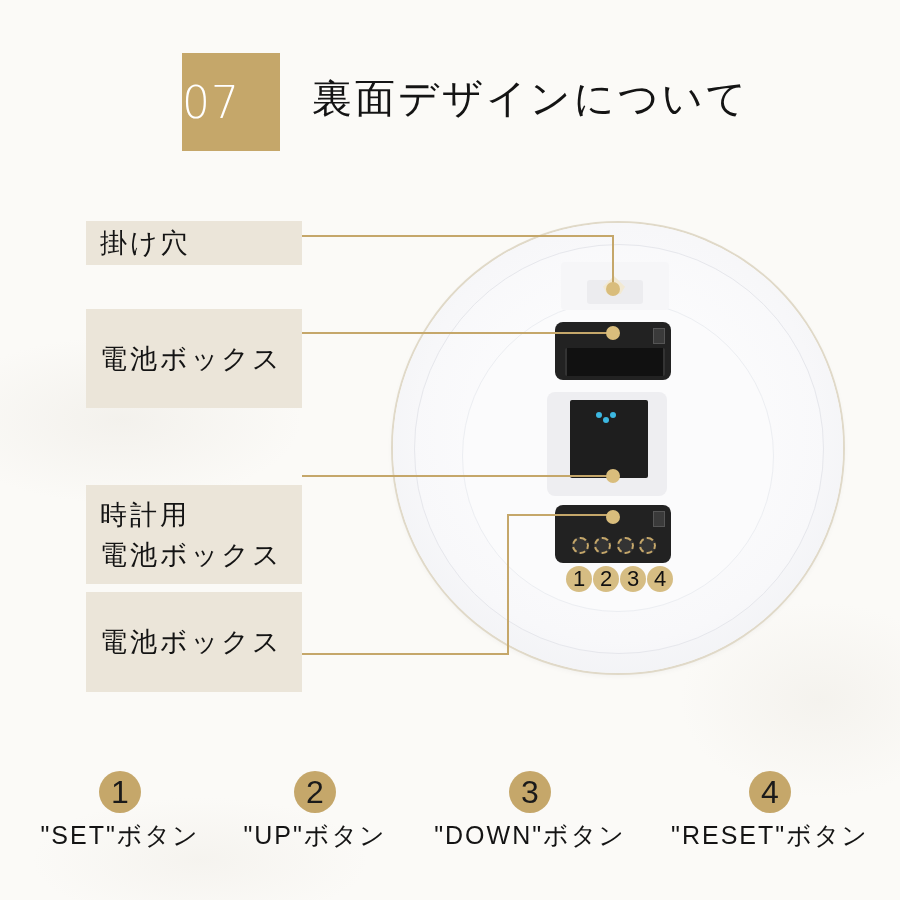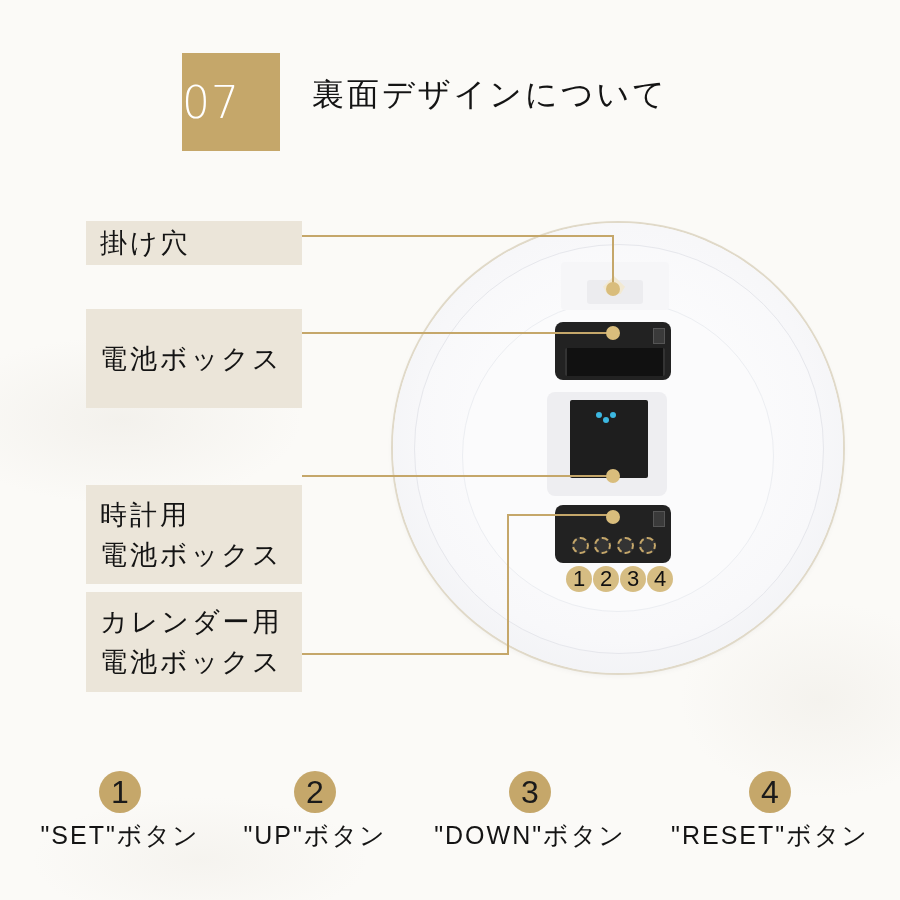--- a/index.html
+++ b/index.html
@@ -18,21 +18,21 @@
     }
     
     .num-box {
       position: absolute; left: 182px; top: 53px; width: 98px; height: 98px;
       background: #c5a76a; color: #fff;
       display: flex; align-items: center; justify-content: flex-start;
       font-size: 44px; font-weight: 300; letter-spacing: 1px;
     }
     .title {
       position: absolute; left: 312px; top: 78px;
-      font-size: 32px; letter-spacing: 3px; color: #141414;
+      font-size: 40px; letter-spacing: 3px; color: #141414;
       line-height: 1;
     }
     
     .label-box {
       position: absolute; left: 86px; width: 216px;
       background: #ebe5d9;
       font-size: 27px; letter-spacing: 3px; line-height: 40px;
       padding: 0 0 0 14px; box-sizing: border-box;
       display: flex; flex-direction: column; justify-content: center;
       color: #141414;
@@ -147,21 +147,20 @@
   <span>掛け穴</span>
 </div>
 <div class="label-box lb2">
   <span>電池ボックス</span>
 </div>
 <div class="label-box lb3">
   <span>時計用</span>
   <span>電池ボックス</span>
 </div>
 <div class="label-box lb4">
-  <span>カレンダー用</span>
   <span>電池ボックス</span>
 </div>
 
 <div class="clock-outer"></div>
 <div class="clock-ring"></div>
 <div class="clock-inner"></div>
 
 <div class="hanger-plate"></div>
 <div class="hanger-slot"></div>
 <div class="hanger-hole"></div>

